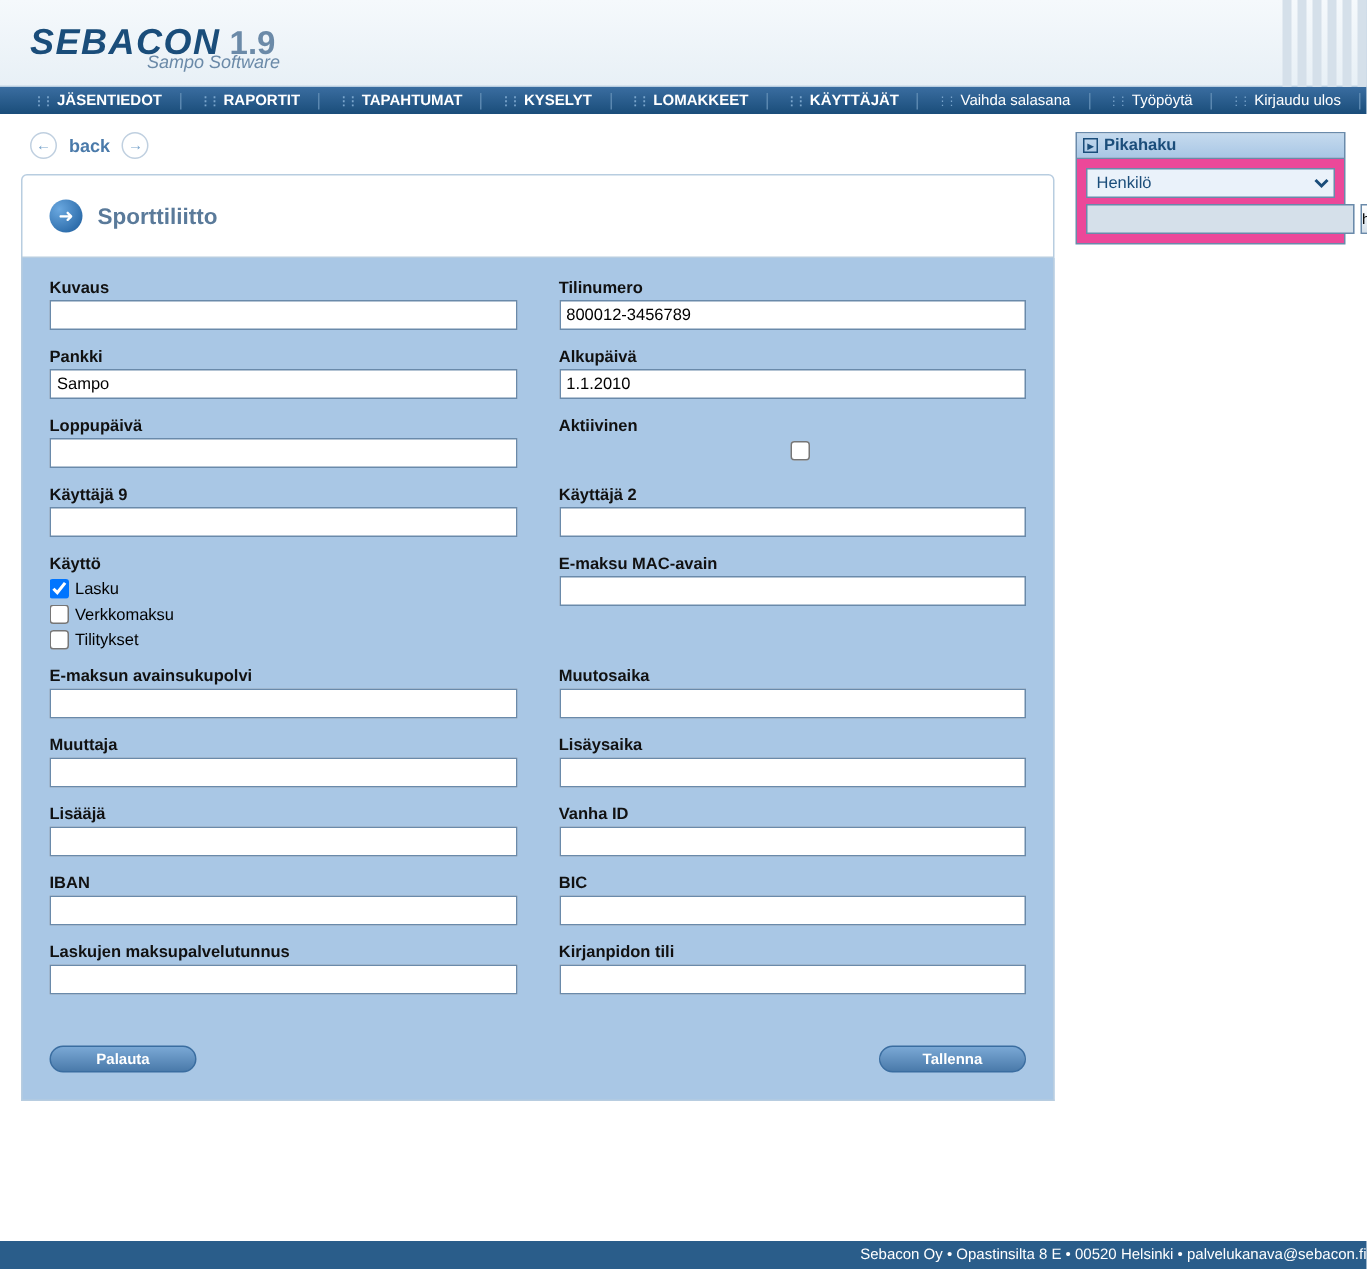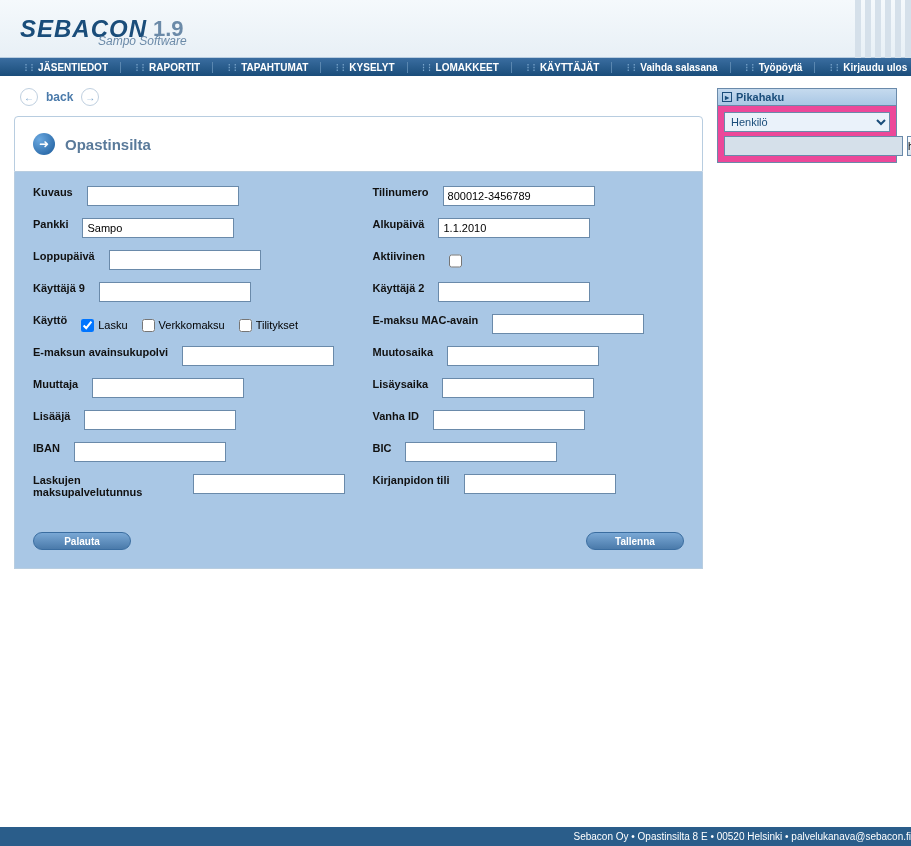--- a/index.html
+++ b/index.html
@@ -9,33 +9,33 @@
 .logo-text { font-size: 24px; font-weight: bold; color: #1a4d7a; letter-spacing: 1px; font-style: italic; }
 .logo-version { font-size: 22px; color: #6b8aa8; font-weight: bold; margin-left: 6px; text-align: center; }
 .logo-sub { position: absolute; left: 98px; top: 34px; font-size: 12px; color: #6b8aa8; font-style: italic; }
 .header-stripes { position: absolute; right: 0; top: 0; height: 58px; display: flex; gap: 4px; }
 .header-stripes div { width: 6px; height: 58px; background: #d5e0ea; }
 .navbar { background: linear-gradient(to bottom, #3a6da0, #1a4d7a); height: 18px; display: flex; align-items: center; color: #fff; font-size: 10px; font-weight: bold; padding: 0 10px; }
 .nav-left { display: flex; gap: 0; }
 .nav-item { padding: 0 12px; border-right: 1px solid #5a87b0; cursor: pointer; white-space: nowrap; display: flex; align-items: center; }
 .nav-item::before { content: "⋮⋮"; color: #7aa5cc; margin-right: 4px; font-size: 8px; letter-spacing: -2px; }
 .nav-right { margin-left: auto; display: flex; gap: 0; }
-.nav-right .nav-item { font-weight: bold; }
+.nav-right .nav-item { font-weight: normal; }
 .body-area { flex: 1; display: flex; padding: 12px 14px 0 14px; gap: 14px; background: #fff; overflow: auto; }
 .main-col { flex: 1; display: flex; flex-direction: column; }
 .back-row { display: flex; align-items: center; gap: 8px; margin-bottom: 10px; padding-left: 6px; }
 .arrow-btn { width: 18px; height: 18px; border: 1px solid #c0d0e0; border-radius: 50%; display: flex; align-items: center; justify-content: center; color: #7aa5cc; font-size: 10px; cursor: pointer; }
 .back-label { color: #4a7aaa; font-size: 12px; font-weight: bold; cursor: pointer; }
 .title-panel { border: 1px solid #b8cde0; border-radius: 4px 4px 0 0; padding: 16px 18px; background: #fff; }
 .title-row { display: flex; align-items: center; gap: 10px; }
 .title-icon { width: 22px; height: 22px; border-radius: 50%; background: radial-gradient(circle at 30% 30%, #6aa8e0, #1a5a9a); display: flex; align-items: center; justify-content: center; color: #fff; font-size: 12px; }
 .title-text { color: #5a7a9a; font-size: 15px; font-weight: bold; }
 .form-panel { background: #a9c7e5; border: 1px solid #b8cde0; border-top: none; padding: 14px 18px 18px 18px; }
 .form-grid { display: grid; grid-template-columns: 1fr 1fr; column-gap: 28px; row-gap: 12px; }
-.field { display: flex; flex-direction: row; gap: 14px; }
+.field { display: flex; flex-direction: column; gap: 2px; }
 .field label { color: #111; font-size: 11px; font-weight: bold; }
 .field input[type=text] { height: 20px; border: 1px solid #6a8aaa; background: #fff; padding: 0 4px; font-size: 11px; }
 .field .chk-row { display: flex; align-items: center; gap: 4px; margin-top: 2px; }
 .field .chk-row input { width: 13px; height: 13px; }
 .field .chk-row span { font-size: 11px; }
 .single-chk { margin-left: 10px; margin-top: 2px; }
 .btn-row { display: flex; justify-content: space-between; gap: 10px; margin-top: 22px; }
 .oval-btn { width: 98px; height: 18px; border-radius: 9px; border: 1px solid #3a6da0; background: linear-gradient(to bottom, #7aa8d5, #4a7aaa); color: #fff; font-size: 10px; font-weight: bold; cursor: pointer; }
 .side-col { width: 180px; }
 .quick-panel { border: 1px solid #6a8aaa; }
@@ -86,21 +86,21 @@
     <div class="main-col">
       <div class="back-row">
         <div class="arrow-btn">←</div>
         <span class="back-label">back</span>
         <div class="arrow-btn">→</div>
       </div>
 
       <div class="title-panel">
         <div class="title-row">
           <div class="title-icon">➜</div>
-          <div class="title-text">Opastinsilta</div>
+          <div class="title-text">Sporttiliitto</div>
         </div>
       </div>
 
       <div class="form-panel">
         <div class="form-grid">
           <div class="field">
             <label>Kuvaus</label>
             <input type="text" value="" style="">
           </div>
           <div class="field">

